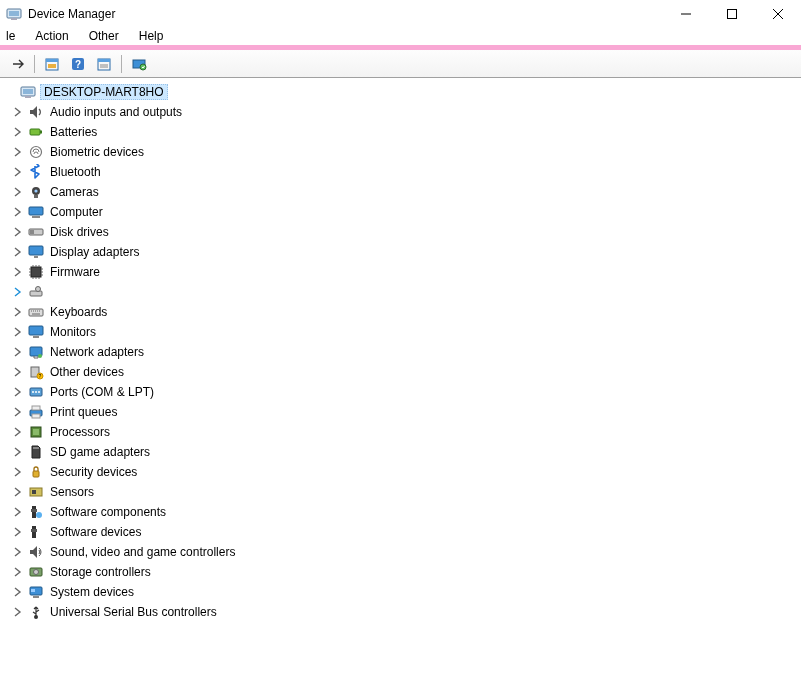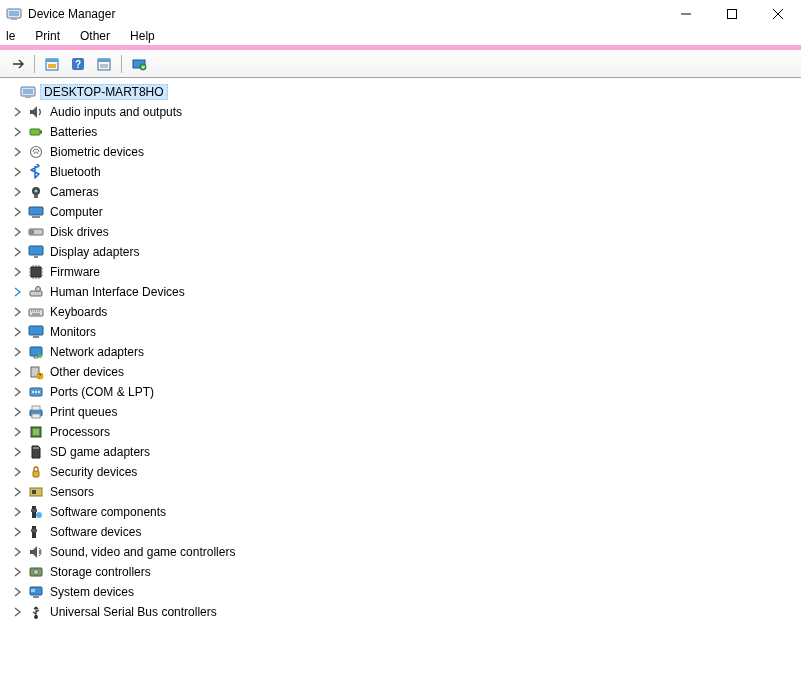--- a/index.html
+++ b/index.html
@@ -265,21 +265,21 @@
     <div class="win-btn">
       <svg width="10" height="10">
           <path d="M0 0l10 10M10 0L0 10" stroke="#000"></path>
         </svg>
     </div>
   </div>
 </div>
 
 <div class="menubar">
   <div class="menu-item">le</div>
-  <div class="menu-item">Print</div>
+  <div class="menu-item">Action</div>
   <div class="menu-item">Other</div>
   <div class="menu-item">Help</div>
 </div>
 
 <div class="toolbar">
   <div class="tbtn">
     <svg width="16" height="16" viewBox="0 0 16 16">
         <use href="#tb-arrow"></use>
       </svg>
   </div>
@@ -443,21 +443,20 @@
         <span class="expander hl">
           <svg width="12" height="12" viewBox="0 0 12 12">
             <use href="#ic-chevron"></use>
           </svg>
         </span>
         <span class="node-icon">
           <svg width="16" height="16" viewBox="0 0 16 16">
             <use href="#ic-hid"></use>
           </svg>
         </span>
-        <span class="label">Human Interface Devices</span>
       </div>
       <div class="row">
         <span class="expander">
           <svg width="12" height="12" viewBox="0 0 12 12">
             <use href="#ic-chevron"></use>
           </svg>
         </span>
         <span class="node-icon">
           <svg width="16" height="16" viewBox="0 0 16 16">
             <use href="#ic-keyboard"></use>

